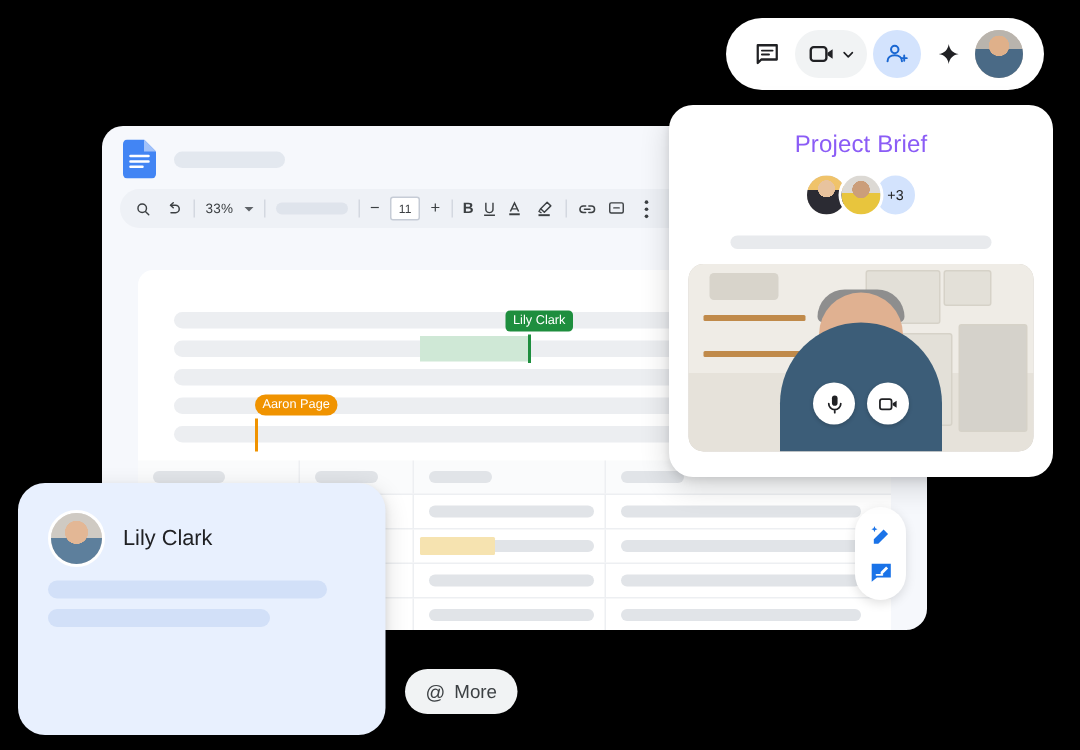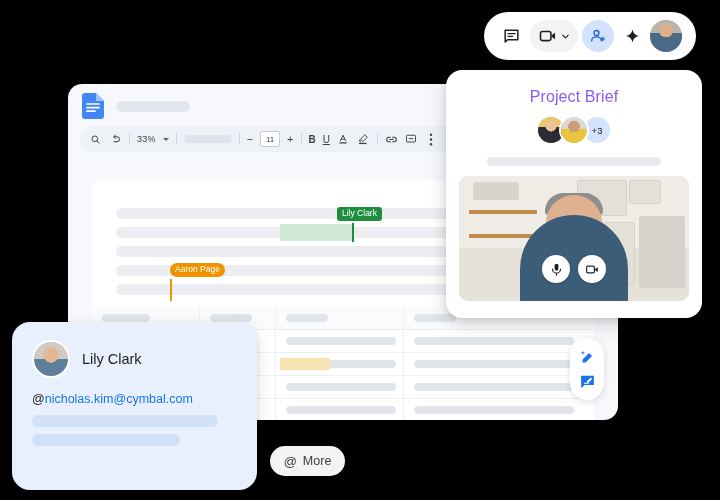--- a/index.html
+++ b/index.html
@@ -444,23 +444,20 @@
     </div>
   </div>
 
   <div class="comment-card">
     <div class="cc-head">
       <span class="cc-avatar">
           <span class="ph-face-d"></span>
         </span>
       <span class="cc-name">Lily Clark</span>
     </div>
-    <div class="cc-mention">
-      <span>@</span><span class="m-link">nicholas.kim@cymbal.com</span>
-    </div>
     <div class="cc-ph1"></div>
     <div class="cc-ph2"></div>
   </div>
 
   <div class="more-chip">
     <span class="more-at">@</span>
     <span class="more-label">More</span>
   </div>
 
 </div>

